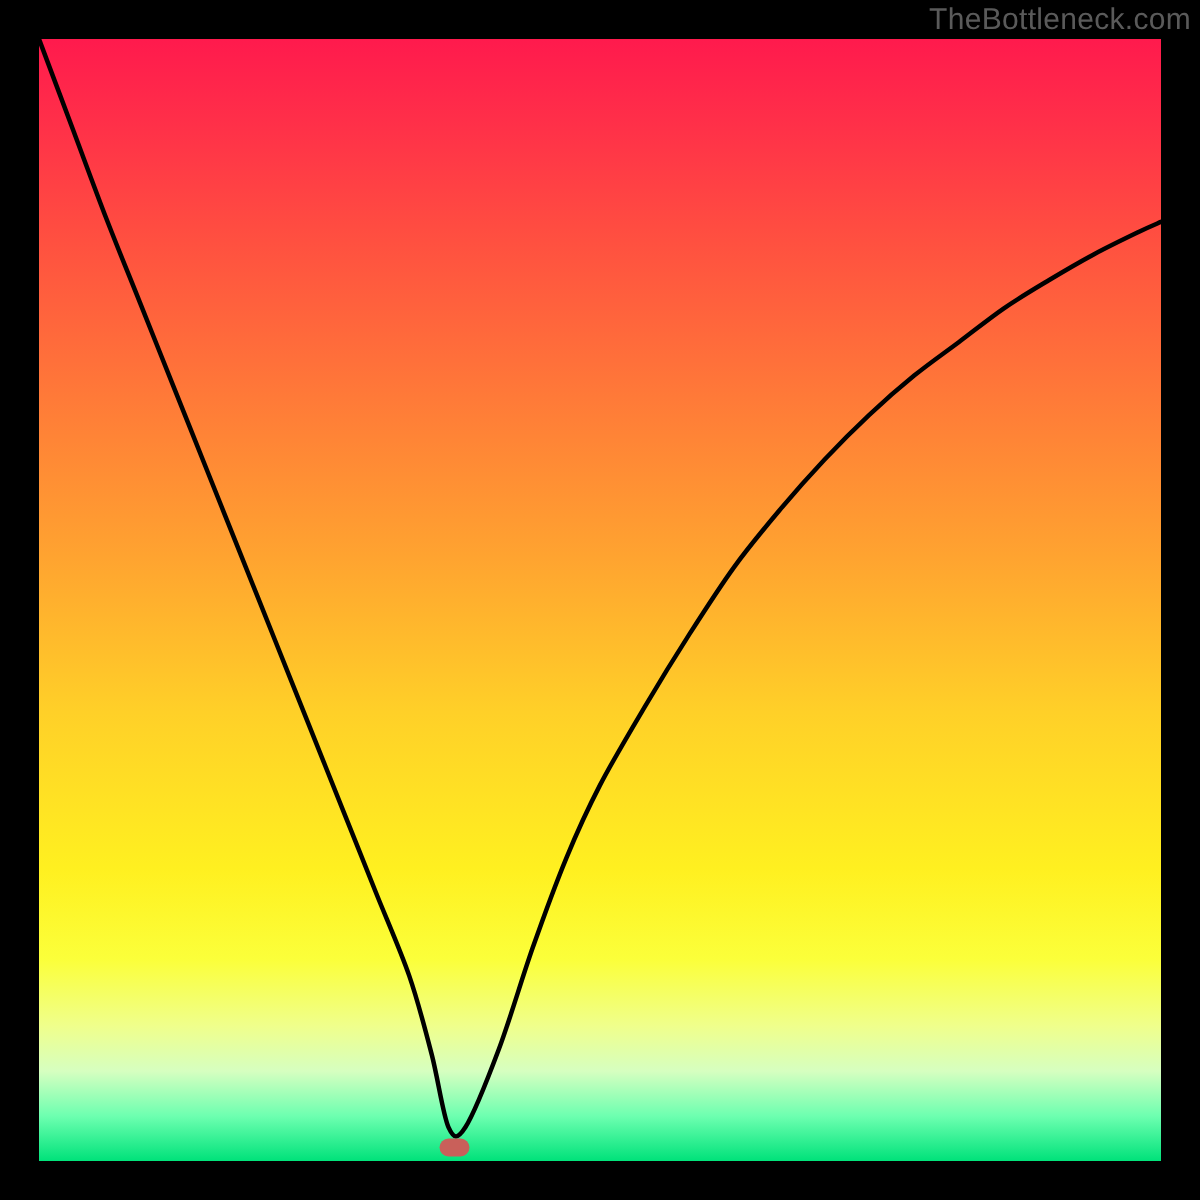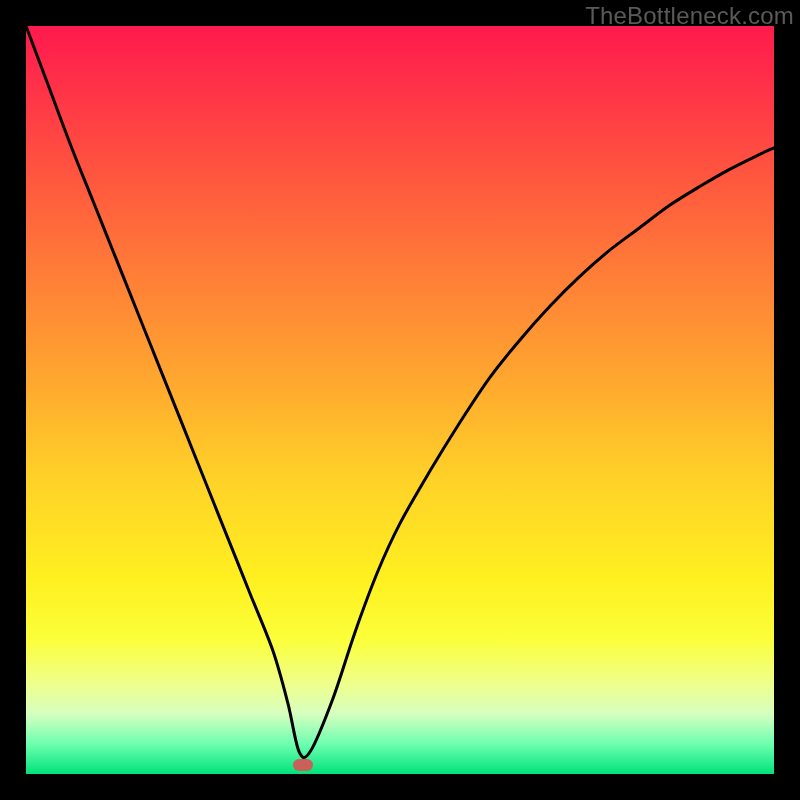--- a/index.html
+++ b/index.html
@@ -26,21 +26,21 @@
       #6dffb0 96%,
       #00e27a 100%
     );
   }
 
   .watermark {
     position: absolute;
     top: 2px;
     right: 6px;
     color: #5a5a5a;
-    font-size: 24px;
+    font-size: 20px;
     font-weight: 400;
     letter-spacing: 0.2px;
     z-index: 10;
   }
 
   svg.curve {
     position: absolute;
     left: 0; top: 0;
     width: 748px; height: 748px;
   }

